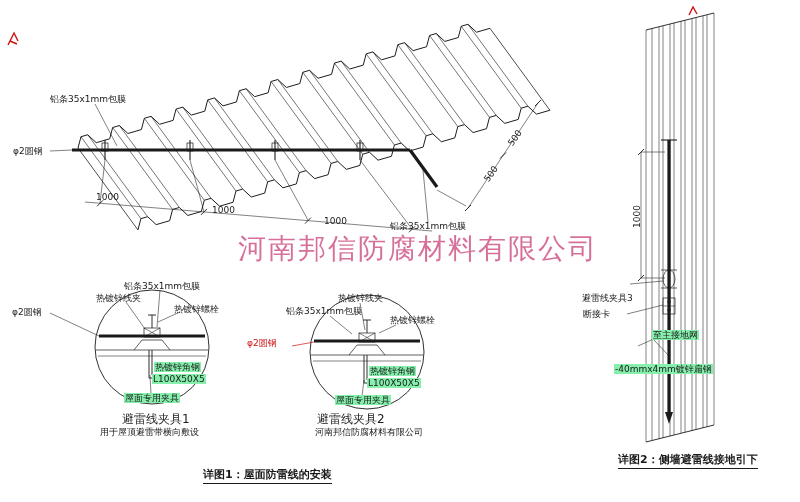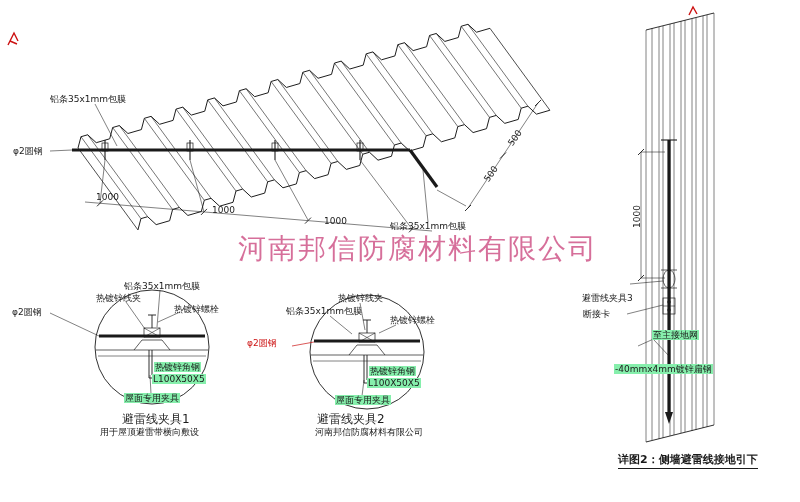--- a/index.html
+++ b/index.html
@@ -177,15 +177,16 @@
   <div class="lbl bg" style="left:335px;top:395px">屋面专用夹具</div>
   <div class="lbl ttl" style="left:317px;top:414px">避雷线夹具2</div>
   <div class="lbl sub" style="left:315px;top:427px">河南邦信防腐材料有限公司</div>
 
   <div class="lbl rot90" style="left:632px;top:228px">1000</div>
   <div class="lbl" style="left:582px;top:293px">避雷线夹具3</div>
   <div class="lbl" style="left:583px;top:309px">断接卡</div>
   <div class="lbl bg" style="left:652px;top:330px">至主接地网</div>
   <div class="lbl bg" style="left:614px;top:364px">-40mmx4mm镀锌扁钢</div>
 
+  <div class="cap" style="left:203px;top:467px">详图1：屋面防雷线的安装</div>
   <div class="cap" style="left:618px;top:452px">详图2：侧墙避雷线接地引下</div>
 
 </div>
 
 </body></html>

